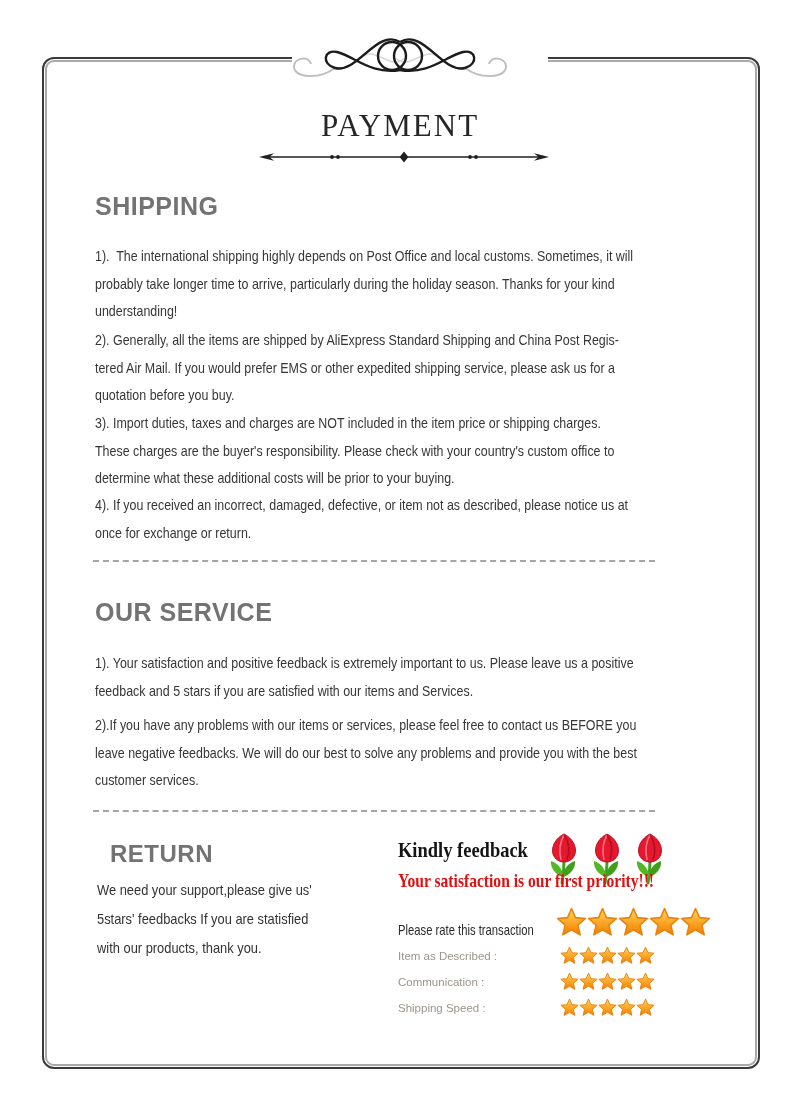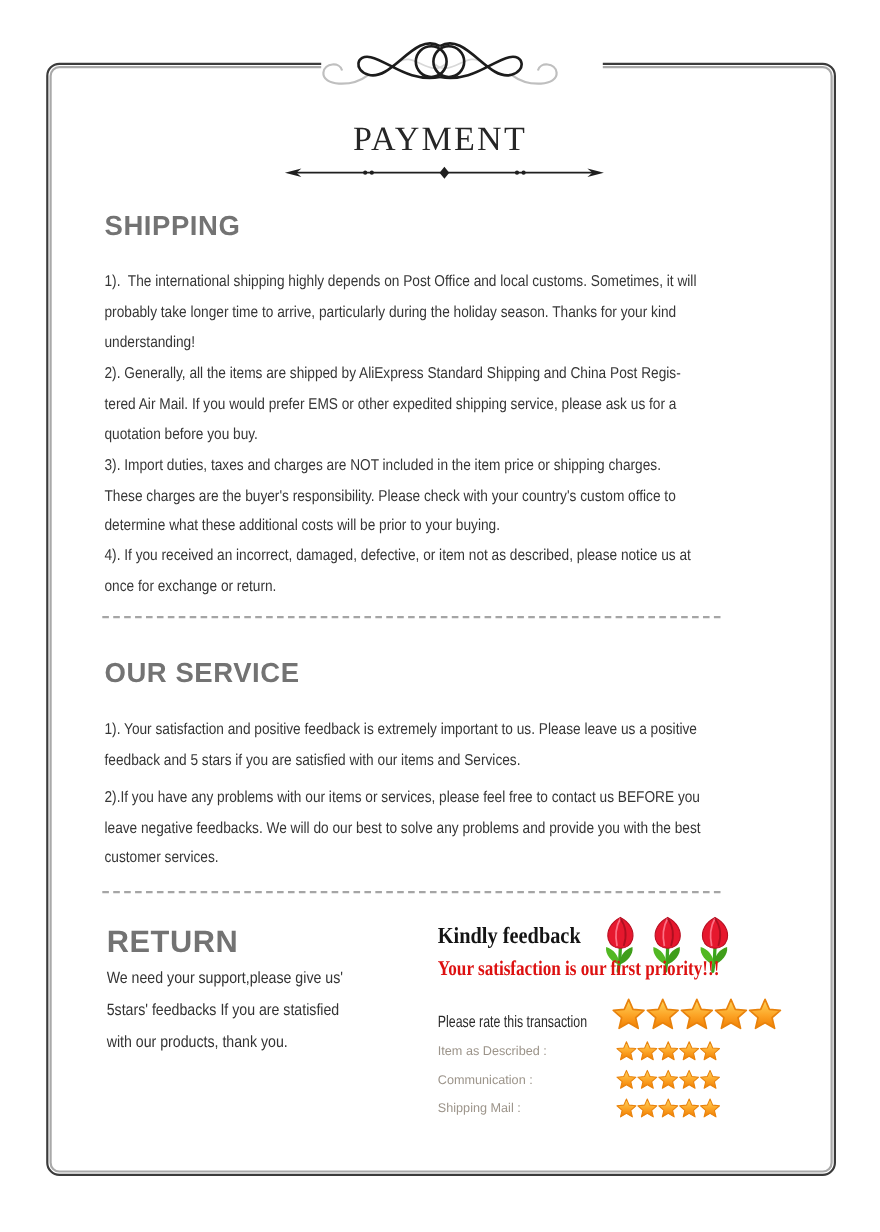--- a/index.html
+++ b/index.html
@@ -18,21 +18,21 @@
 
   .payment-title { position:absolute; left:0; top:108px; width:800px; text-align:center;
                    font-family:"Liberation Serif", serif; font-weight:400; font-size:31px;
                    letter-spacing:2px; color:#262626; }
 
   .arrow-divider { position:absolute; left:257px; top:149px; width:294px; height:16px; }
 
   .h-sec { position:absolute; left:95px; font-weight:bold; font-size:25px; color:#737373; letter-spacing:0.5px; }
   .h-shipping { top:192px; }
   .h-service  { top:598px; }
-  .h-return   { left:97px; top:840px; font-size:28px; }
+  .h-return   { left:110px; top:840px; font-size:24px; }
 
   .para { position:absolute; left:95px; transform:scaleX(0.87); transform-origin:0 0; }
   .para .ln { white-space:pre; font-size:14.3px; line-height:27.5px; color:#363636; }
   .p1 { top:243px; } .p2 { top:327px; } .p3 { top:410px; } .p4 { top:492px; }
   .sp1 { top:650px; } .sp2 { top:712px; }
 
   .dashed { position:absolute; left:93px; width:562px; border-top:2px dashed #a5a5a5; }
   .d1 { top:560px; } .d2 { top:810px; }
 
   .return-text { position:absolute; left:97px; top:876px; transform:scaleX(0.87); transform-origin:0 0; }
@@ -228,21 +228,21 @@
         </svg>
         <svg viewBox="0 0 24 25" class="star">
           <use href="#starShape"></use>
         </svg>
         <svg viewBox="0 0 24 25" class="star">
           <use href="#starShape"></use>
         </svg>
       </div>
   </div>
   <div class="rating-row row-3">
-    <div class="rating-label">Shipping Mail :</div>
+    <div class="rating-label">Shipping Speed :</div>
     <div class="stars-small">
         <svg viewBox="0 0 24 25" class="star">
           <use href="#starShape"></use>
         </svg>
         <svg viewBox="0 0 24 25" class="star">
           <use href="#starShape"></use>
         </svg>
         <svg viewBox="0 0 24 25" class="star">
           <use href="#starShape"></use>
         </svg>

